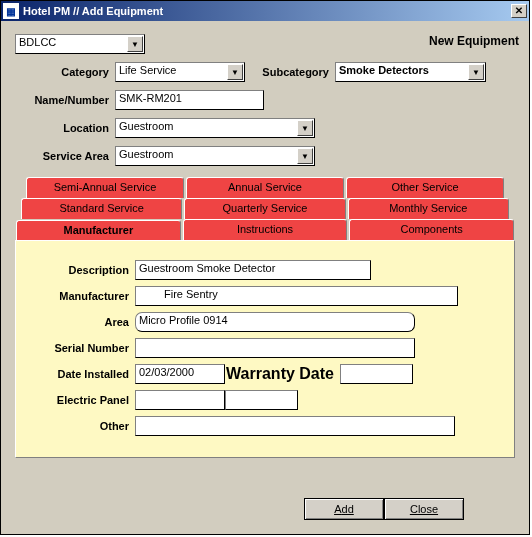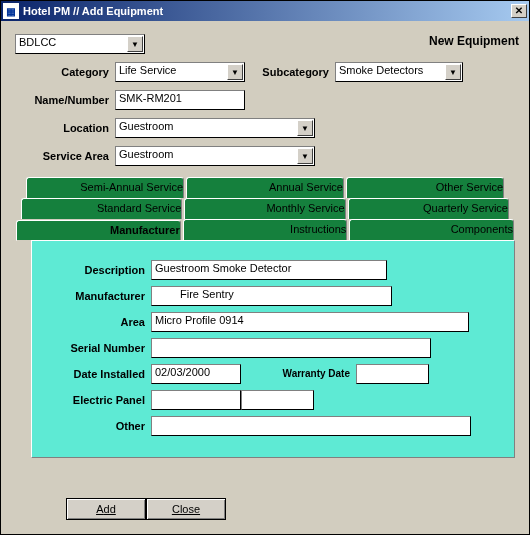--- a/index.html
+++ b/index.html
@@ -129,26 +129,26 @@
     position:relative;
     z-index:2;
   }
   .tab-row {
     display:flex;
     height:21px;
   }
   .tab {
     flex:1;
     margin:0 1px;
-    background:#15803d;
+    background:#ef4444;
     border:1px solid #808080;
     border-top-color:#fff;
     border-left-color:#fff;
     border-bottom: none;
-    text-align:right;
+    text-align:center;
     font-size:11px;
     line-height:19px;
     cursor:pointer;
     border-radius: 3px 3px 0 0;
   }
   .tab-row.top { margin-left:10px; margin-right:10px; }
   .tab-row.mid { margin-left:5px; margin-right:5px; }
   .tab-row.bot { margin-left:0; margin-right:0; }
   .tab.active {
     font-weight:bold;
@@ -156,53 +156,53 @@
     top:1px;
     z-index:4;
     border-bottom:1px solid #d2cdbf;
   }
   .tab-panel {
     position:relative;
     z-index:3;
     border:1px solid #808080;
     border-top-color:#fff;
     border-left-color:#fff;
-    background:#5eead4;
+    background:#fef9c3;
     height:218px;
     padding:18px 14px 10px 14px;
-    margin-left:16px; margin-right:0;
+    margin-left:0; margin-right:0;
   }
 
   .panel-row {
     display:flex;
     align-items:center;
     margin-bottom:5px;
     height:21px;
   }
   .panel-row .plbl {
     width:105px;
     text-align:right;
     padding-right:6px;
     font-weight:bold;
     font-size:11px;
   }
   .panel-row .plbl2 {
     width:115px;
     text-align:right;
     padding-right:6px;
     font-weight:bold;
-    font-size:10px;
+    font-size:16px;
   }
 
   .bottom-buttons {
     position:absolute;
     left:0; right:0;
     bottom:14px;
     display:flex;
-    justify-content:flex-start;
+    justify-content:flex-end;
     padding:0 65px 0 65px;
     text-decoration:underline;
   }
   .btn {
     width:80px; height:22px;
     background:#d4d0c8;
     border:1px solid #000;
     box-shadow: inset 1px 1px 0 #fff, inset -1px -1px 0 #808080;
     text-align:center;
     font-size:11px;
@@ -235,29 +235,29 @@
         </div>
       </div>
 
       <div class="form-row">
         <div class="lbl">Category</div>
         <div class="select" style="width:130px;">
           <span>Life Service</span>
           <span class="arrow">▼</span>
         </div>
         <div class="lbl2">Subcategory</div>
-        <div class="select" style="width:128px;">
+        <div class="select" style="width:151px;font-weight:bold;">
           <span>Smoke Detectors</span>
           <span class="arrow">▼</span>
         </div>
       </div>
 
       <div class="form-row">
         <div class="lbl">Name/Number</div>
-        <div class="textin" style="width:130px;">
+        <div class="textin" style="width:149px;">
           <span>SMK-RM201</span>
         </div>
       </div>
 
       <div class="form-row">
         <div class="lbl">Location</div>
         <div class="select" style="width:200px;">
           <span>Guestroom</span>
           <span class="arrow">▼</span>
         </div>
@@ -275,49 +275,49 @@
 
     <div class="tab-area">
       <div class="tab-rows">
         <div class="tab-row top">
           <div class="tab">Semi-Annual Service</div>
           <div class="tab">Annual Service</div>
           <div class="tab">Other Service</div>
         </div>
         <div class="tab-row mid">
           <div class="tab">Standard Service</div>
+          <div class="tab">Quarterly Service</div>
           <div class="tab">Monthly Service</div>
-          <div class="tab">Quarterly Service</div>
         </div>
         <div class="tab-row bot">
           <div class="tab active">Manufacturer</div>
           <div class="tab">Instructions</div>
           <div class="tab">Components</div>
         </div>
       </div>
 
       <div class="tab-panel">
 
         <div class="panel-row">
           <div class="plbl">Description</div>
           <div class="textin" style="width:236px;">
             <span>Guestroom Smoke Detector</span>
           </div>
         </div>
 
         <div class="panel-row">
           <div class="plbl">Manufacturer</div>
-          <div class="textin" style="width:241px;padding-left:28px;">
+          <div class="textin" style="width:323px;padding-left:28px;">
             <span>Fire Sentry</span>
           </div>
         </div>
 
         <div class="panel-row">
           <div class="plbl">Area</div>
-          <div class="textin" style="width:318px;">
+          <div class="textin" style="width:280px;border-radius:7px;">
             <span>Micro Profile 0914</span>
           </div>
         </div>
 
         <div class="panel-row">
           <div class="plbl">Serial Number</div>
           <div class="textin" style="width:280px;">
             <span></span>
           </div>
         </div>

